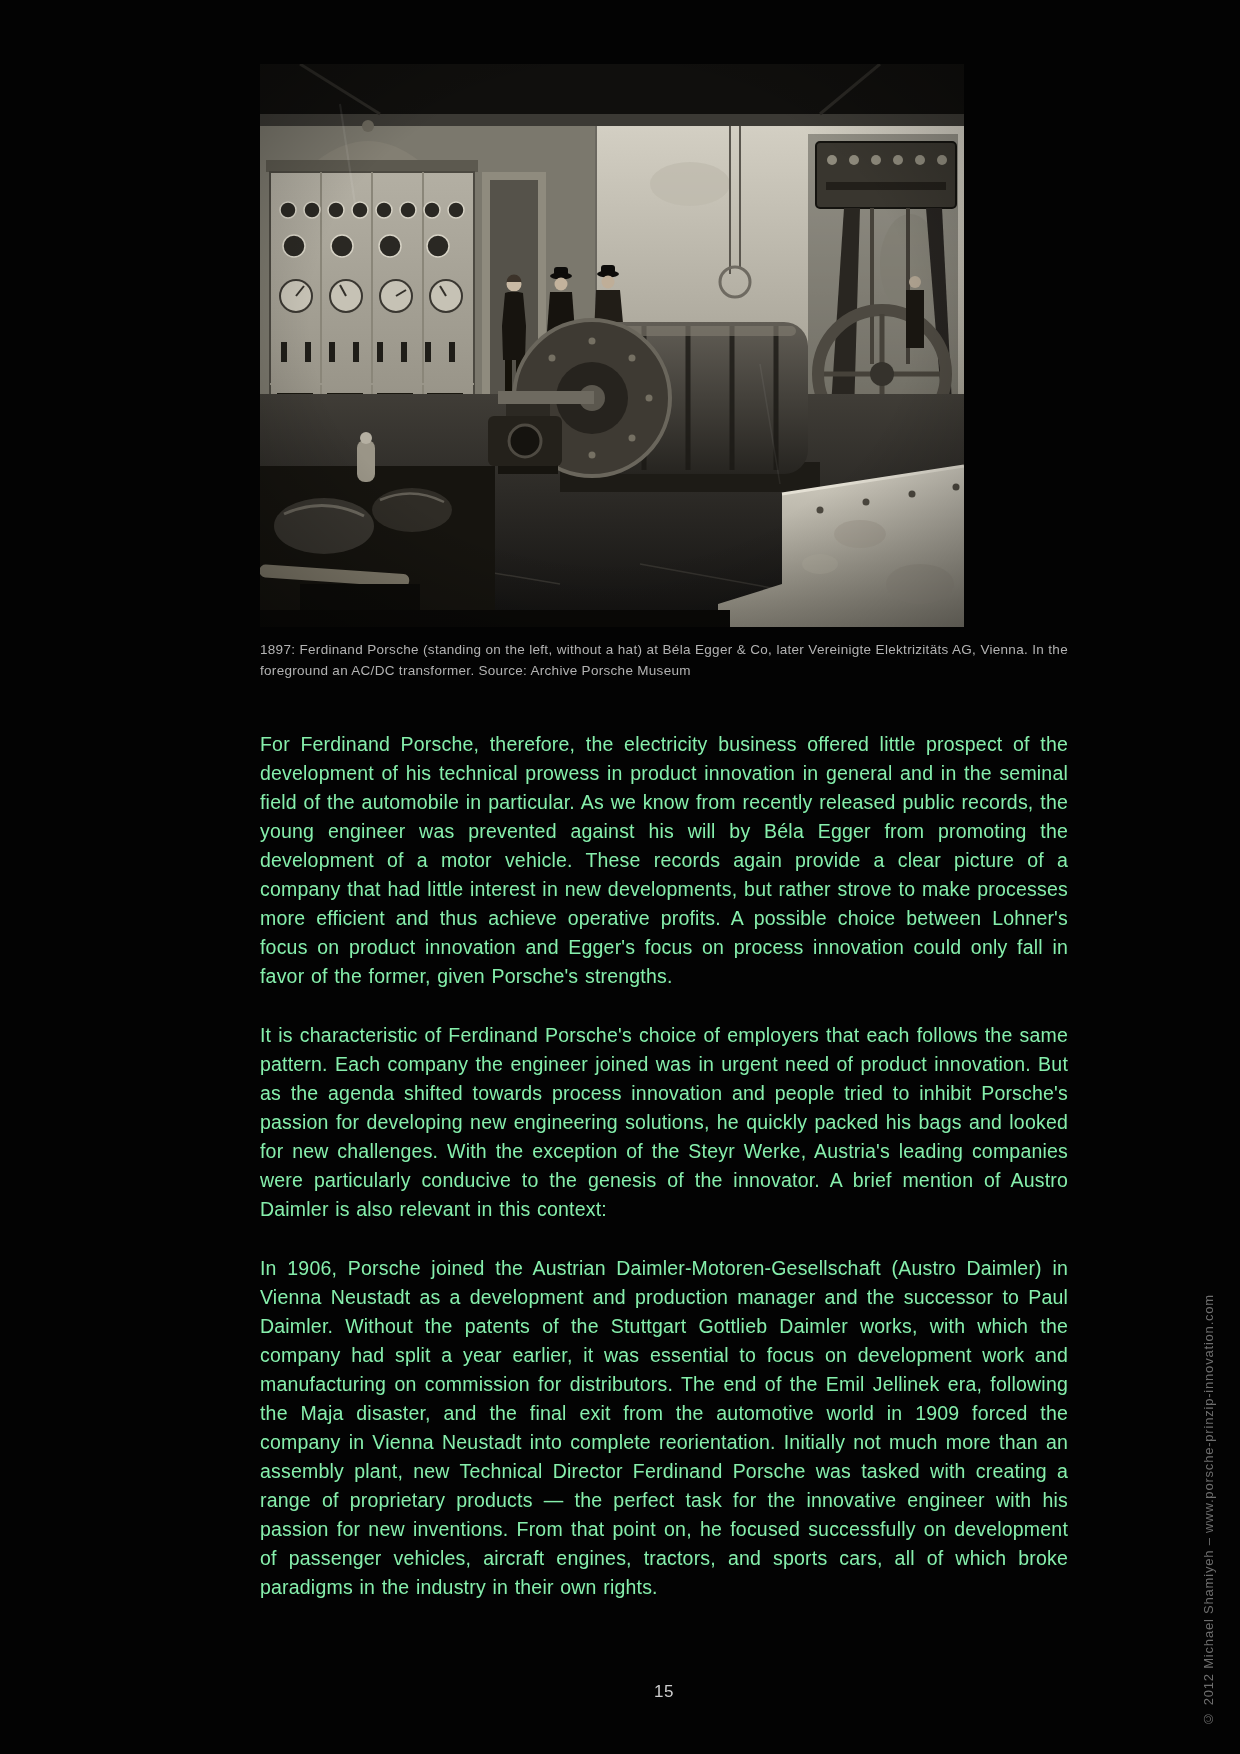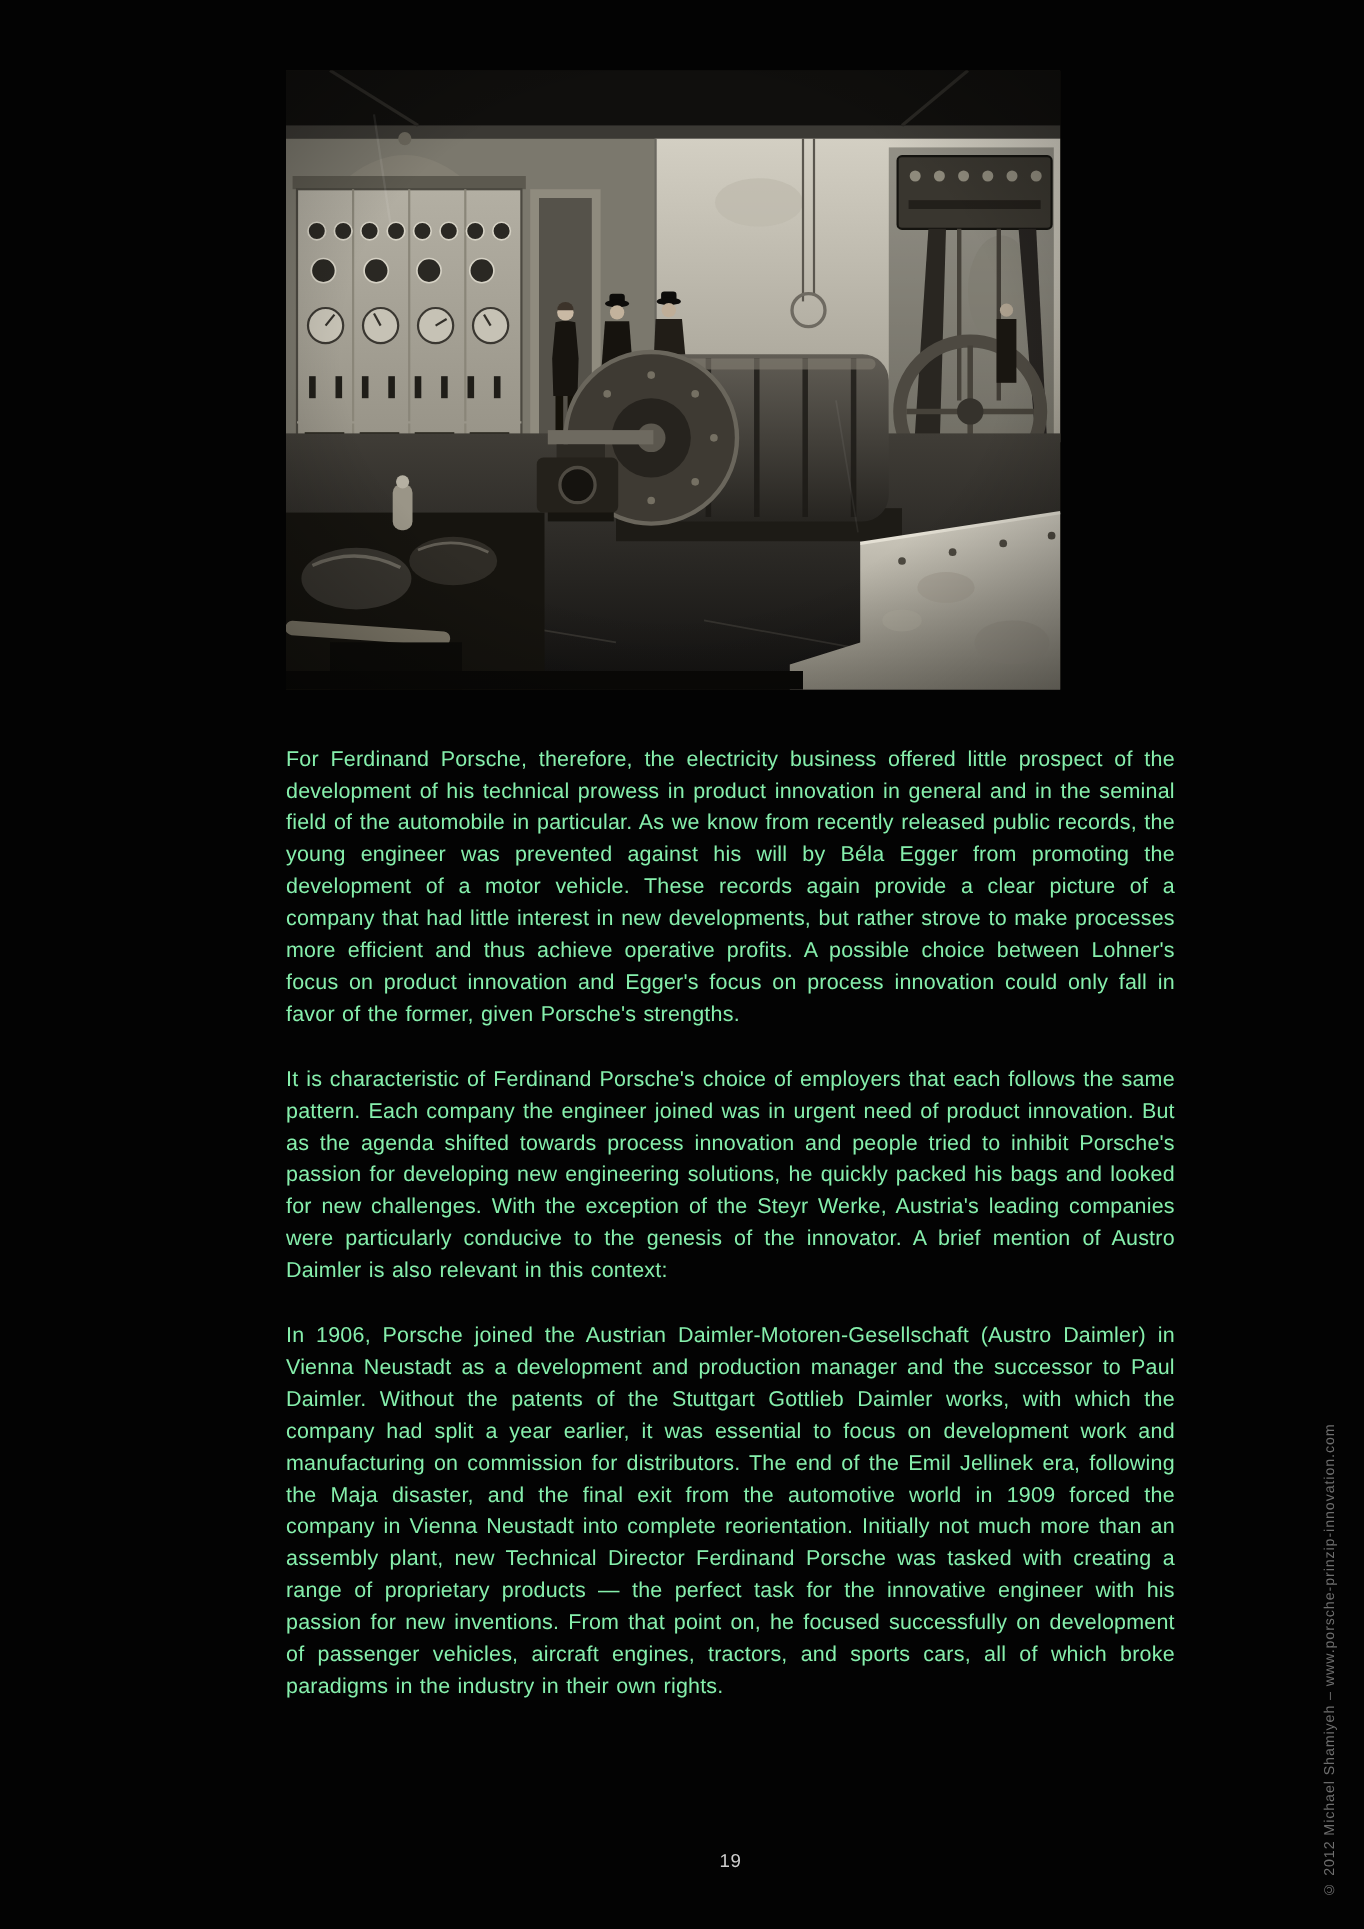--- a/index.html
+++ b/index.html
@@ -270,24 +270,25 @@
             <circle cx="696" cy="423" r="3.5"></circle>
         </g>
         <rect x="0" y="546" width="470" height="17" fill="#0a0907"></rect>
 
         <line x1="80" y1="40" x2="95" y2="140" stroke="#ffffff" opacity="0.08" stroke-width="2"></line>
         <line x1="500" y1="300" x2="520" y2="420" stroke="#ffffff" opacity="0.06" stroke-width="1.5"></line>
         <rect width="704" height="563" fill="url(#vinG)"></rect>
       </svg>
     </figure>
 
+    <div class="caption">1897: Ferdinand Porsche (standing on the left, without a hat) at Béla Egger &amp; Co, later Vereinigte Elektrizitäts AG, Vienna. In the foreground an AC/DC transformer. Source: Archive Porsche Museum</div>
 
     <div class="body-text">
       <p>For Ferdinand Porsche, therefore, the electricity business offered little prospect of the development of his technical prowess in product innovation in general and in the seminal field of the automobile in particular. As we know from recently released public records, the young engineer was prevented against his will by Béla Egger from promoting the development of a motor vehicle. These records again provide a clear picture of a company that had little interest in new developments, but rather strove to make processes more efficient and thus achieve operative profits. A possible choice between Lohner's focus on product innovation and Egger's focus on process innovation could only fall in favor of the former, given Porsche's strengths.</p>
       <p>It is characteristic of Ferdinand Porsche's choice of employers that each follows the same pattern. Each company the engineer joined was in urgent need of product innovation. But as the agenda shifted towards process innovation and people tried to inhibit Porsche's passion for developing new engineering solutions, he quickly packed his bags and looked for new challenges. With the exception of the Steyr Werke, Austria's leading companies were particularly conducive to the genesis of the innovator. A brief mention of Austro Daimler is also relevant in this context:</p>
       <p>In 1906, Porsche joined the Austrian Daimler-Motoren-Gesellschaft (Austro Daimler) in Vienna Neustadt as a development and production manager and the successor to Paul Daimler. Without the patents of the Stuttgart Gottlieb Daimler works, with which the company had split a year earlier, it was essential to focus on development work and manufacturing on commission for distributors. The end of the Emil Jellinek era, following the Maja disaster, and the final exit from the automotive world in 1909 forced the company in Vienna Neustadt into complete reorientation. Initially not much more than an assembly plant, new Technical Director Ferdinand Porsche was tasked with creating a range of proprietary products — the perfect task for the innovative engineer with his passion for new inventions. From that point on, he focused successfully on development of passenger vehicles, aircraft engines, tractors, and sports cars, all of which broke paradigms in the industry in their own rights.</p>
     </div>
   </div>
 
-  <div class="page-number">19</div>
+  <div class="page-number">15</div>
 
   <div class="credit">© 2012 Michael Shamiyeh – www.porsche-prinzip-innovation.com</div>
 </div>
 
 </body></html>

